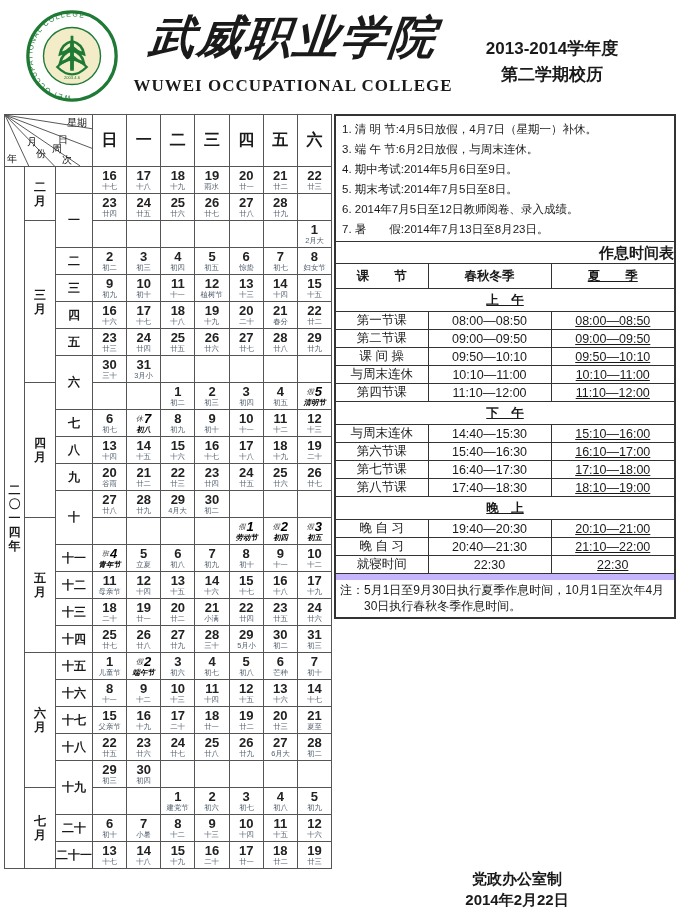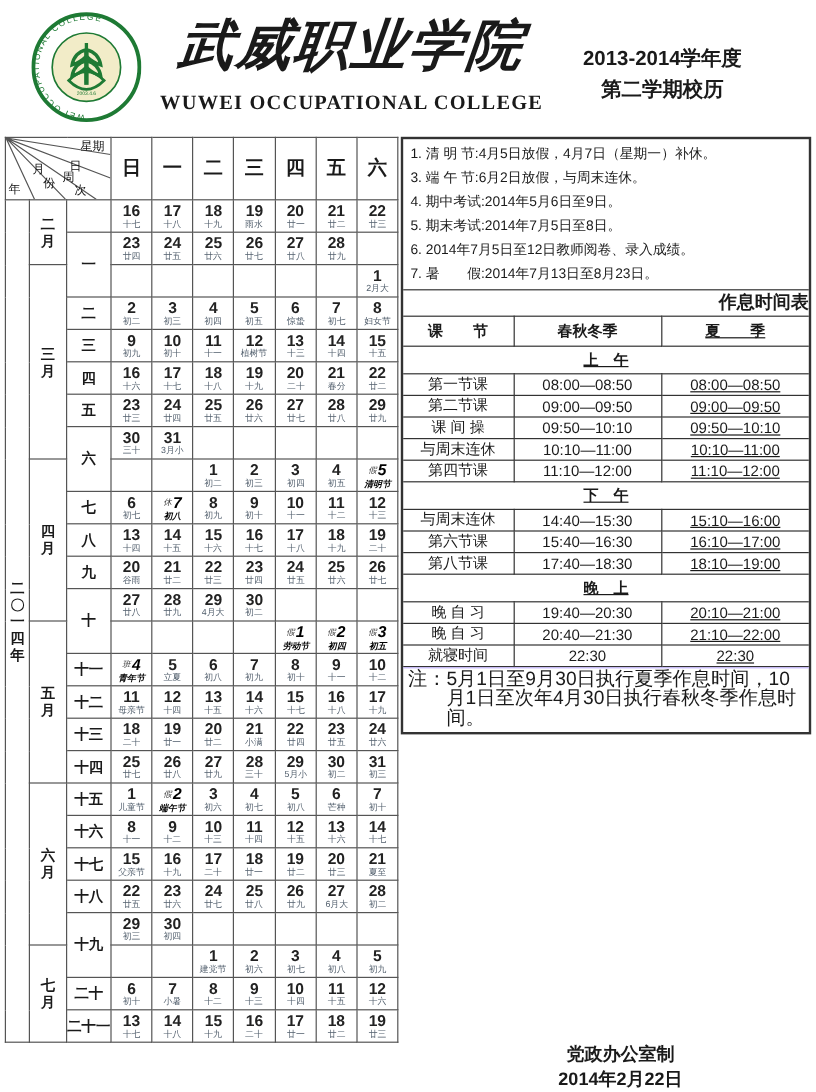--- a/index.html
+++ b/index.html
@@ -58,21 +58,21 @@
   .s-title { text-align:right; font-size:15px; font-weight:bold; line-height:21px;
              border-top:1px solid #333; }
   table.sched { border-collapse:collapse; width:100%; table-layout:fixed; }
   table.sched td { border:1px solid #333; text-align:center; font-size:12.5px; }
   table.sched td.s-label { font-weight:normal; }
   table.sched tr.s-cols td { font-weight:bold; height:25px; }
   table.sched tr.s-sec td { font-weight:bold; height:23px; border-left:none; border-right:none; }
   table.sched tr.s-row td { height:14px; }
   table.sched td:first-child { border-left:none; }
   table.sched td:last-child { border-right:none;text-decoration:underline; }
-  .s-note { border-top:1px solid #c4b5fd; font-size:16px; line-height:16px;
+  .s-note { border-top:6px solid #c4b5fd; font-size:12px; line-height:16px;
             padding:2px 4px 3px 4px; }
   .s-note div { padding-left:2em; text-indent:-2em; }
   .footer { position:absolute; left:346px; top:868px; width:342px; text-align:center;
             font-size:15px; font-weight:bold; line-height:21px; }
 </style>
 </head>
 <body>
 
 <div class="header">
   <svg class="logo" viewBox="0 0 100 104">
@@ -928,20 +928,25 @@
           <td class="s-label">与周末连休</td>
           <td>14:40—15:30</td>
           <td>15:10—16:00</td>
         </tr>
         <tr class="s-row">
           <td class="s-label">第六节课</td>
           <td>15:40—16:30</td>
           <td>16:10—17:00</td>
         </tr>
         <tr class="s-row">
+          <td class="s-label">第七节课</td>
+          <td>16:40—17:30</td>
+          <td>17:10—18:00</td>
+        </tr>
+        <tr class="s-row">
           <td class="s-label">第八节课</td>
           <td>17:40—18:30</td>
           <td>18:10—19:00</td>
         </tr>
         <tr class="s-sec">
           <td colspan="3">晚　上</td>
         </tr>
         <tr class="s-row">
           <td class="s-label">晚 自 习</td>
           <td>19:40—20:30</td>

